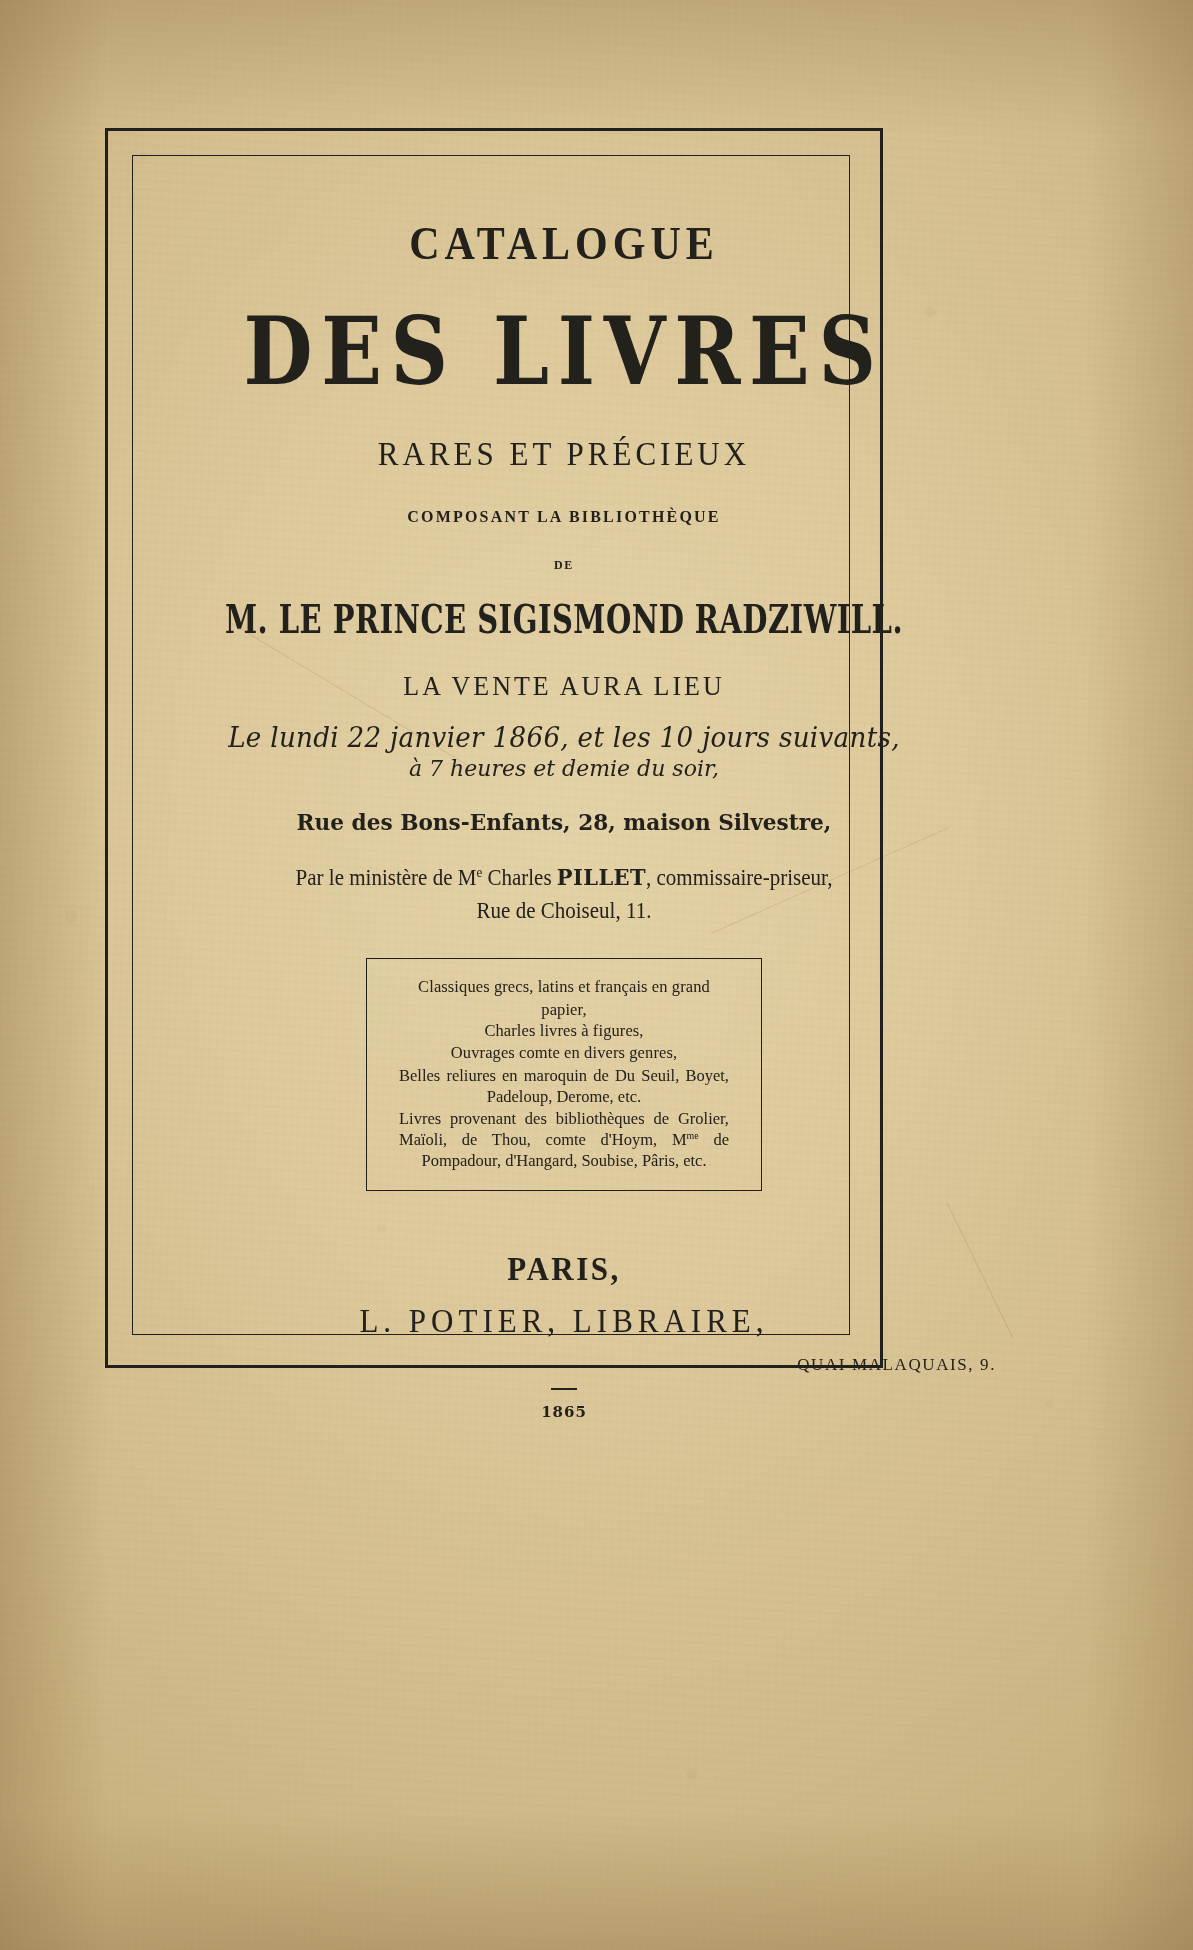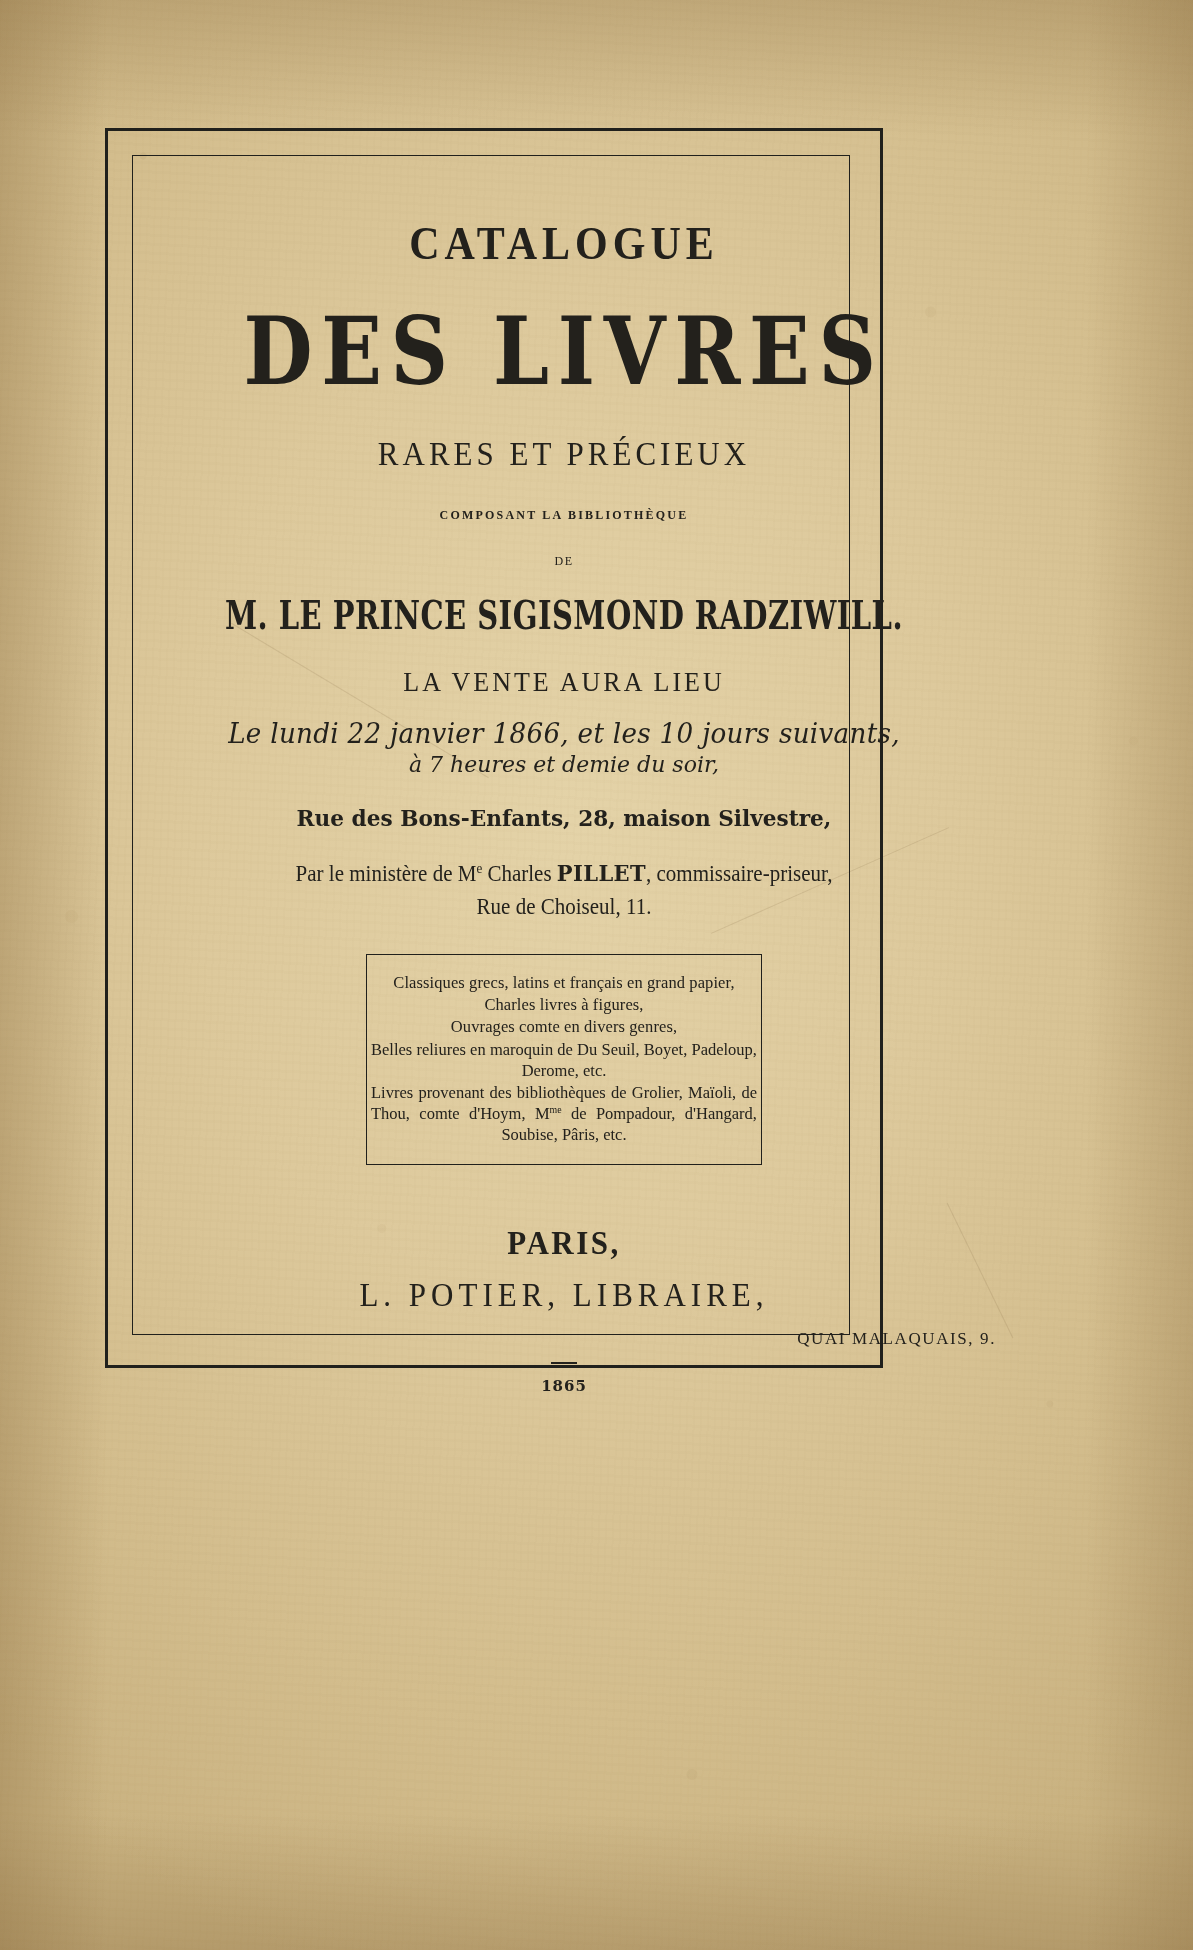--- a/index.html
+++ b/index.html
@@ -105,30 +105,30 @@
   }
   #t-rares {
     margin-top: 44px;
     font-size: 31px;
     letter-spacing: 4px;
     font-family: "Liberation Serif", serif;
     transform: scaleY(1.12);
   }
   #t-composant {
     margin-top: 40px;
-    font-size: 12px;
+    font-size: 16px;
     letter-spacing: 2.2px;
     font-weight: 700;
     transform: scaleY(1.05);
   }
   #t-de {
     margin-top: 34px;
     font-size: 12px;
     letter-spacing: 1.6px;
-    font-weight: 400;
+    font-weight: 700;
   }
   #t-prince {
     margin-top: 32px;
     font-size: 33px;
     font-weight: 700;
     letter-spacing: .5px;
     font-family: "DejaVu Serif", serif;
     transform: scaleY(1.16) scaleX(.88);
   }
   #t-vente {
@@ -170,21 +170,21 @@
     margin-top: 12px;
     font-size: 21px;
     transform: scaleY(1.06);
   }
 
   
   #summary-box {
     margin: 36px auto 0;
     width: 396px;
     border: 1.5px solid #20201c;
-    padding: 17px 4px 19px;
+    padding: 17px 32px 19px;
     box-sizing: border-box;
   }
   #summary-box .s-line {
     font-size: 16.5px;
     line-height: 1.33;
     letter-spacing: .1px;
     transform: scaleY(1.04);
   }
   #summary-box .s-para {
     font-size: 16.5px;

